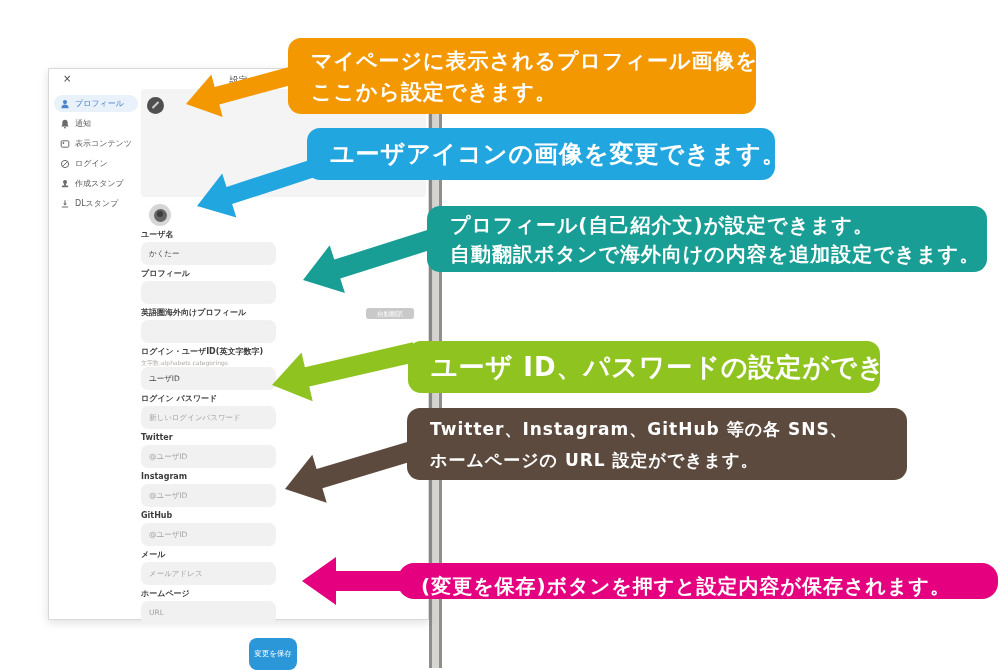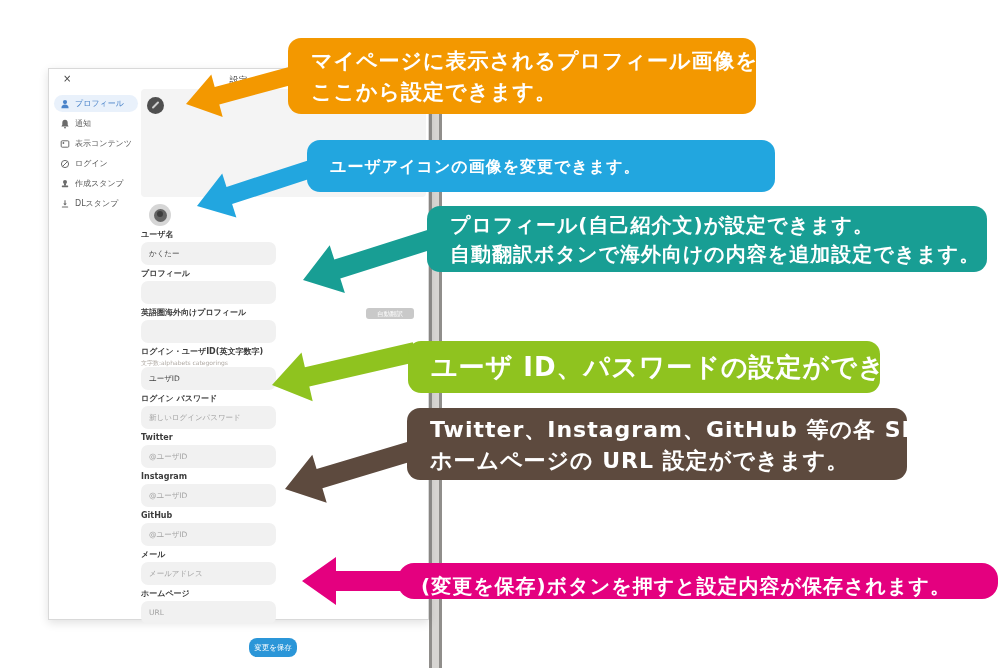--- a/index.html
+++ b/index.html
@@ -32,33 +32,33 @@
   .uicon .inner2 { position:absolute; left:8px; top:7px; width:6px; height:6px; border-radius:50%; background:#3d3d3d; }
 
   .fgroup { position:relative; margin-top:4px; width:285px; }
   .flabel { font-size:8px; font-weight:bold; color:#3c3c3c; height:10px; line-height:10px; margin-bottom:2px; white-space:nowrap; }
   .fhelp  { font-size:6px; color:#b0aaa4; height:8px; line-height:8px; }
   .finput { display:block; width:135px; height:23px; background:#f1f1f1; border:none; border-radius:7px;
             font-size:7.5px; color:#444; padding:0 8px; font-family:"DejaVu Sans",sans-serif; }
   .finput::placeholder { color:#a3a3a3; }
   .translate-btn { position:absolute; right:12px; top:0px; width:48px; height:11px; background:#c9c9c9; color:#fff;
                    border:none; border-radius:3px; font-size:6.5px; line-height:11px; text-align:center; cursor:pointer; }
-  .save-btn { margin:14px 0 0 108px; width:48px; height:19px; border:none; border-radius:8px; background:#2b96d8;
+  .save-btn { margin:14px 0 0 108px; width:48px; height:32px; border:none; border-radius:8px; background:#2b96d8;
               color:#fff; font-size:7.5px; cursor:pointer; font-family:"DejaVu Sans",sans-serif; }
 
   
   .arrows { position:absolute; left:0; top:0; z-index:4; pointer-events:none; }
   .callout { position:absolute; z-index:5; border-radius:13px; color:#fff; font-weight:800;
              padding:8px 0 0 23px; letter-spacing:1px; }
   .cline { display:block; white-space:nowrap; }
   #c0 { left:288px; top:38px;  width:468px; height:76px; font-size:21px; line-height:31px; }
-  #c1 { left:307px; top:140px; width:468px; height:52px; font-size:16px; line-height:37px; }
+  #c1 { left:307px; top:128px; width:468px; height:52px; font-size:24px; line-height:37px; }
   #c2 { left:427px; top:206px; width:560px; height:66px; font-size:20px; line-height:29px; padding-top:5px; }
   #c3 { left:408px; top:341px; width:472px; height:52px; font-size:26px; line-height:36px; }
-  #c4 { left:407px; top:408px; width:500px; height:72px; font-size:22px; line-height:31px; padding-top:6px; }
+  #c4 { left:407px; top:408px; width:500px; height:72px; font-size:17px; line-height:31px; padding-top:6px; }
   #c5 { left:398px; top:563px; width:600px; height:36px; font-size:20px; line-height:30px; padding-top:8px; border-radius:16px; }
 </style>
 </head>
 <body>
 
 <div id="screen">
 
   <div class="spine"></div>
 
   <div class="modal">

